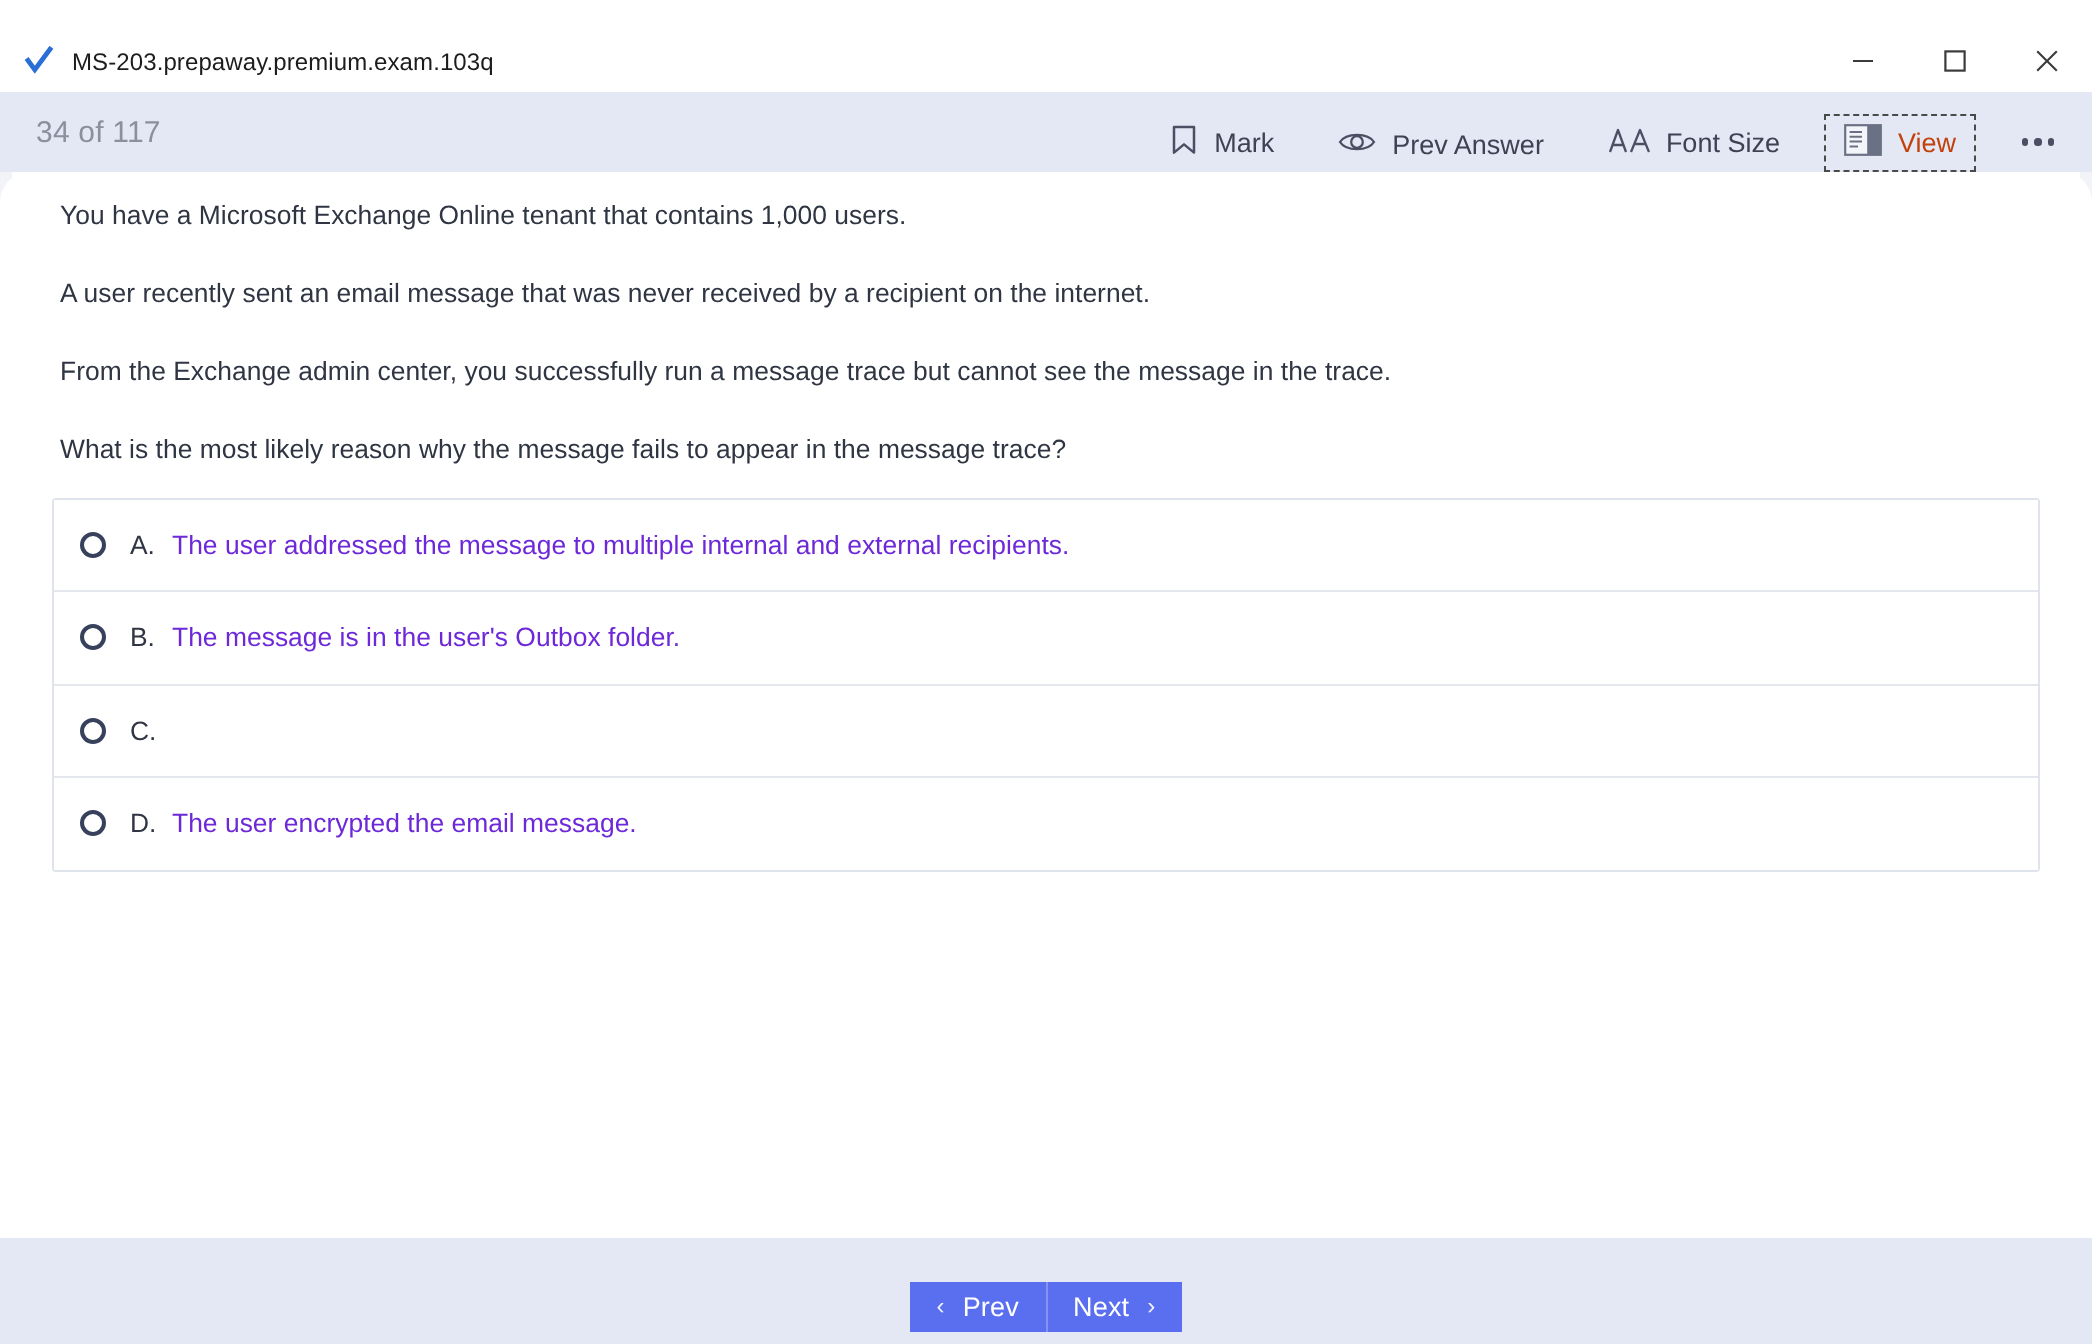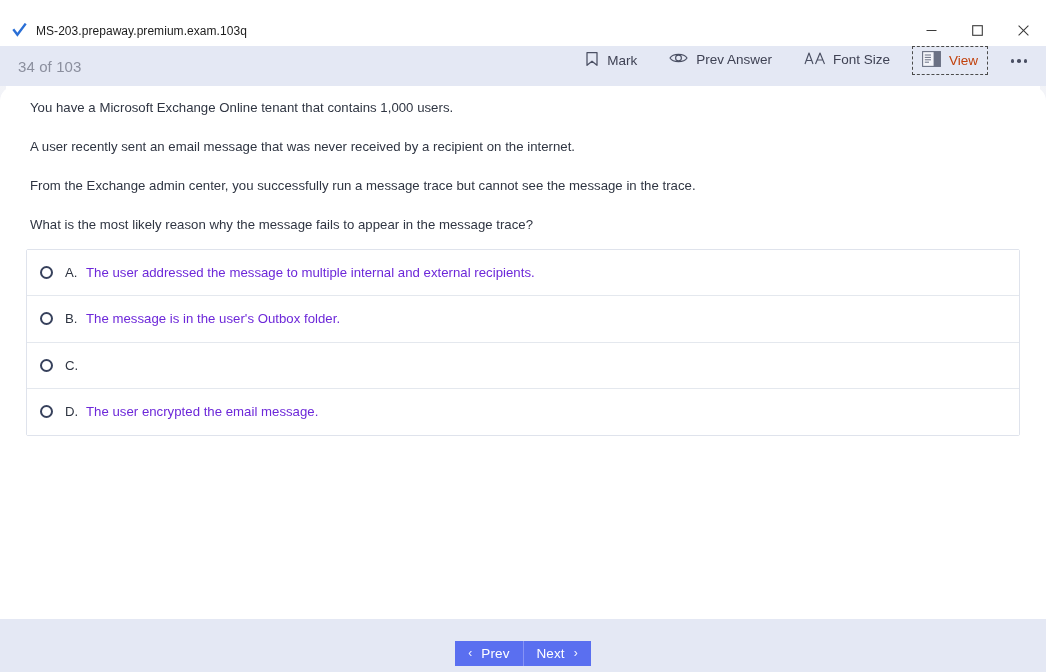--- a/index.html
+++ b/index.html
@@ -94,21 +94,21 @@
   }
   #qcounter {
     margin-left: 18px;
     font-size: 15px;
     color: #8b8f9e;
     letter-spacing: 0.1px;
   }
   #toolbar {
     margin-left: auto;
     display: flex;
-    align-items: flex-start;
+    align-items: flex-end;
     height: 40px;
     padding-right: 4px;
   }
   .tb-item {
     display: flex;
     align-items: center;
     gap: 8px;
     padding: 5px 10px;
     margin: 0 6px;
     color: #3f4254;
@@ -255,21 +255,21 @@
       </div>
       <div class="wc-btn close">
         <svg width="11" height="11" viewBox="0 0 11 11">
             <path d="M0.6 0.6 L10.4 10.4 M10.4 0.6 L0.6 10.4" stroke="currentColor" stroke-width="1.05"></path>
           </svg>
       </div>
     </div>
   </div>
 
   <div id="header">
-    <span id="qcounter">34 of 103</span>
+    <span id="qcounter">34 of 117</span>
 
     <div id="toolbar">
 
       <div class="tb-item">
         <span>
           <svg width="14" height="16" viewBox="0 0 14 16">
             <path d="M2 1.5 H12 V14.3 L7 10.2 L2 14.3 Z" fill="none" stroke="#4a4f63" stroke-width="1.25" stroke-linejoin="round"></path>
           </svg>
         </span>
         <span class="tb-label">Mark</span>

